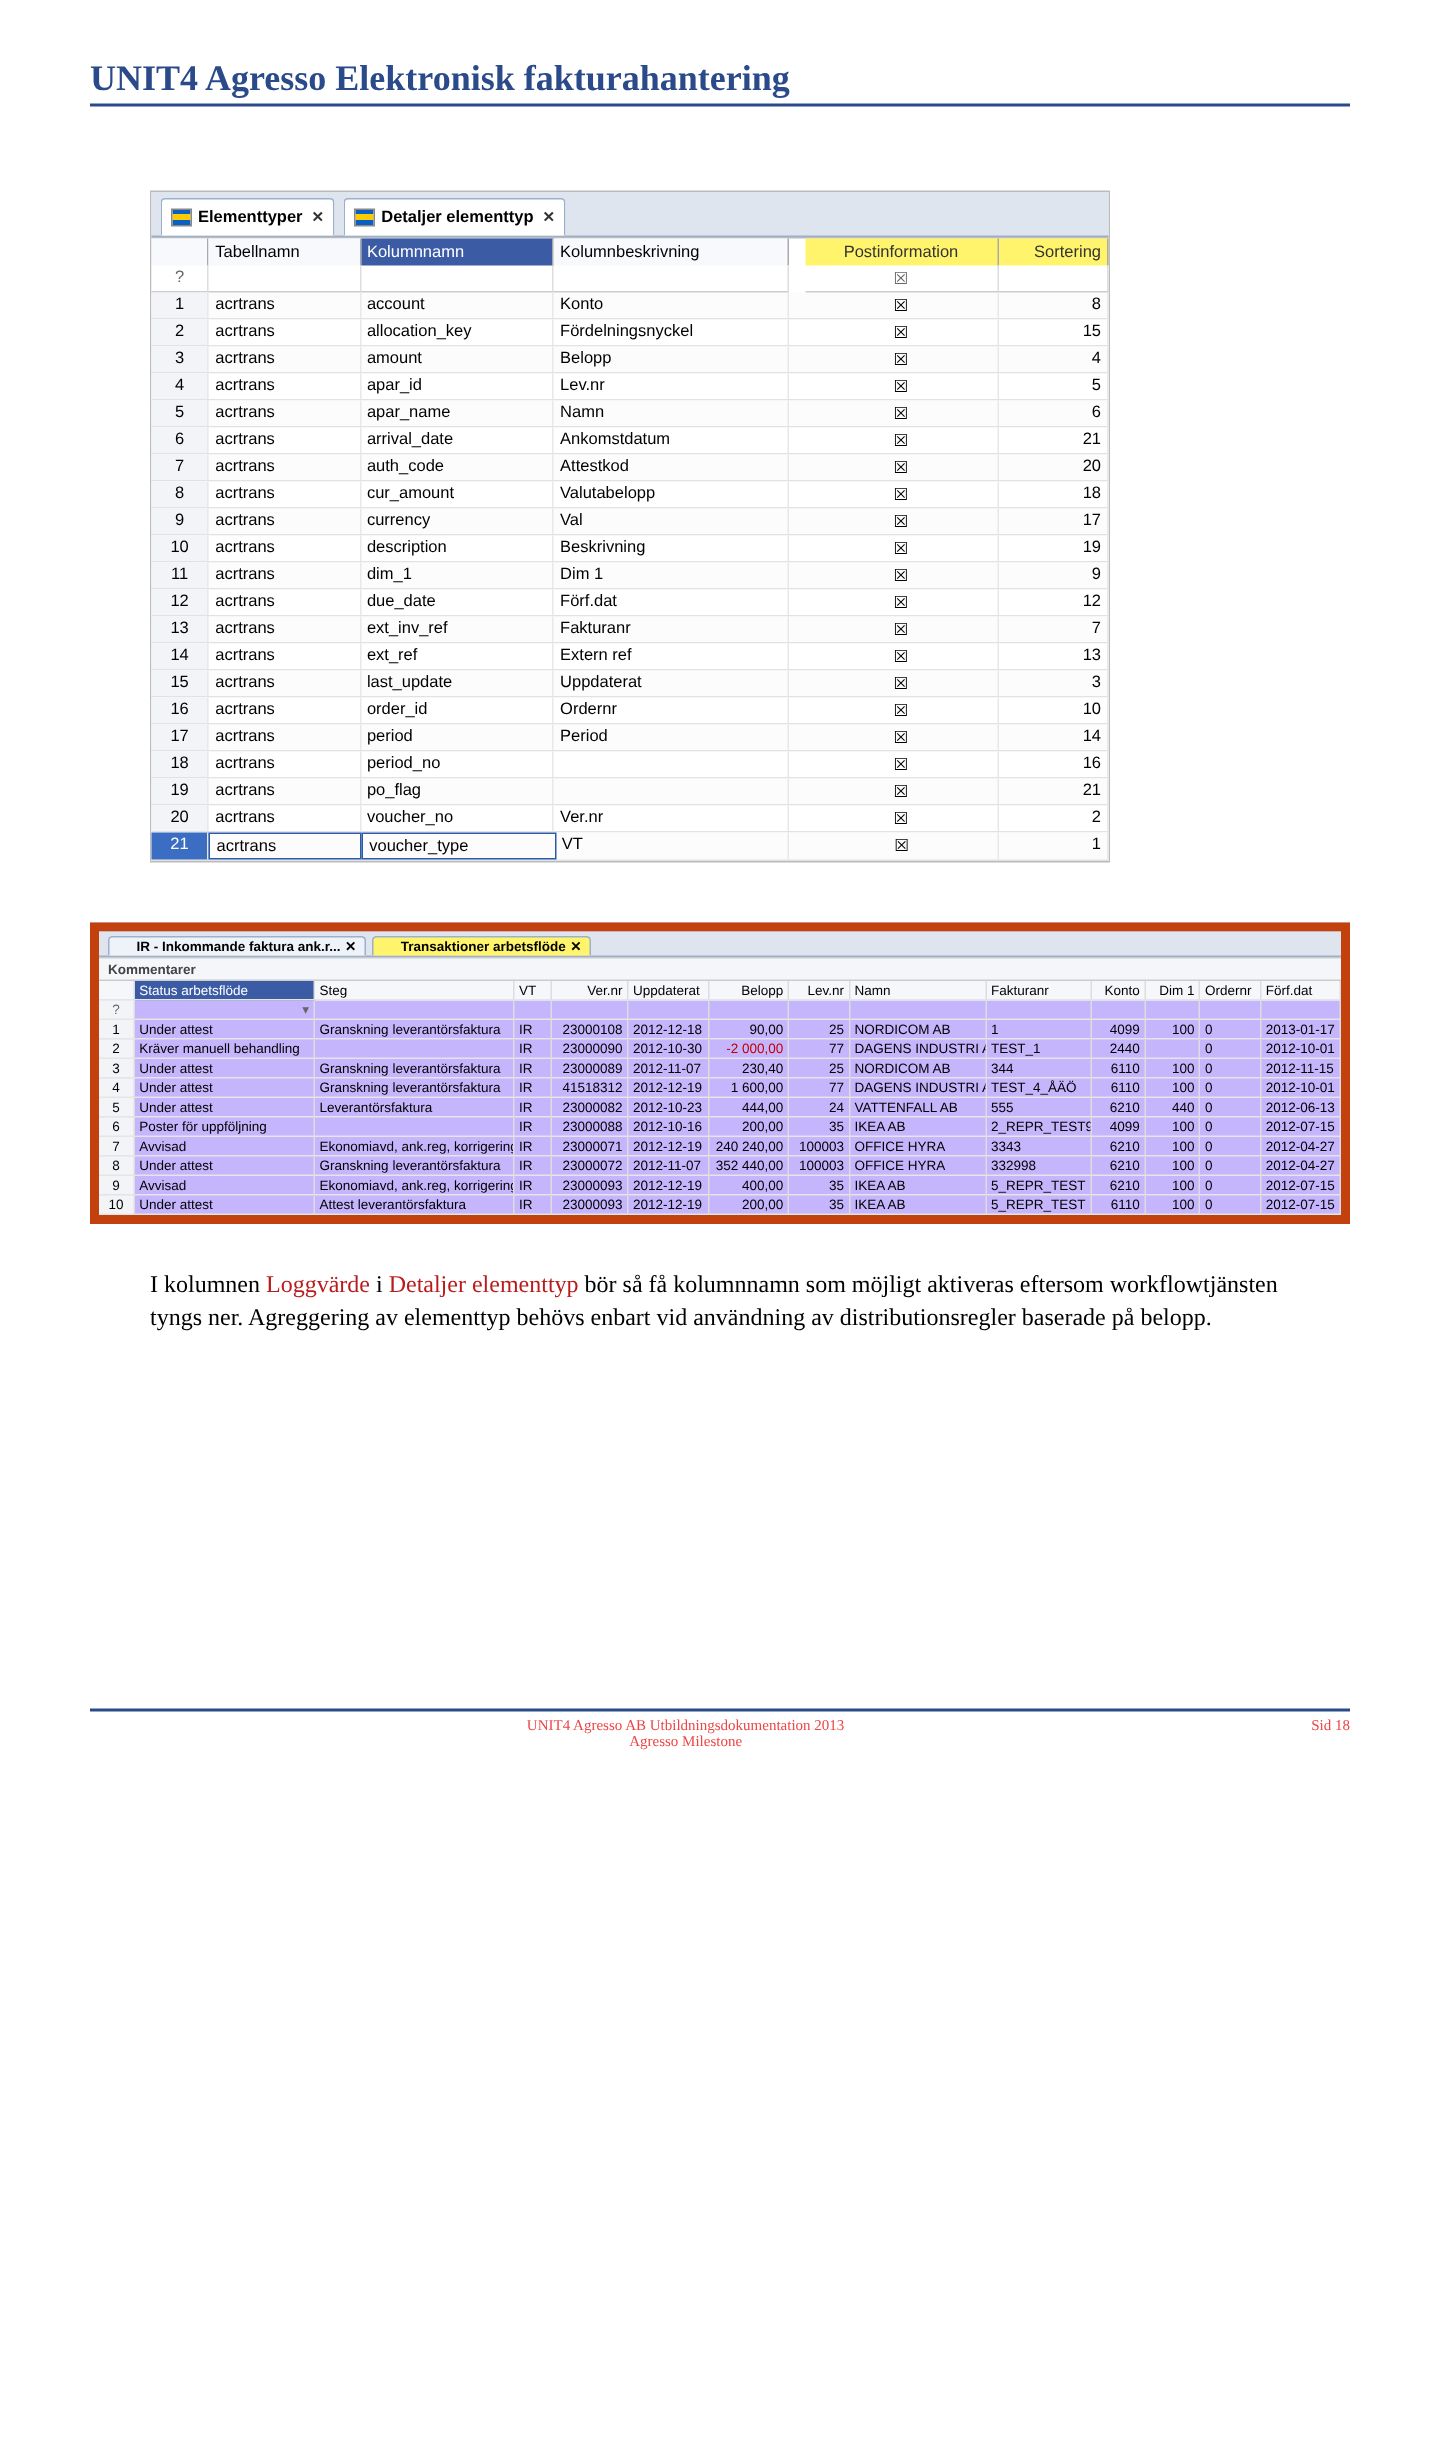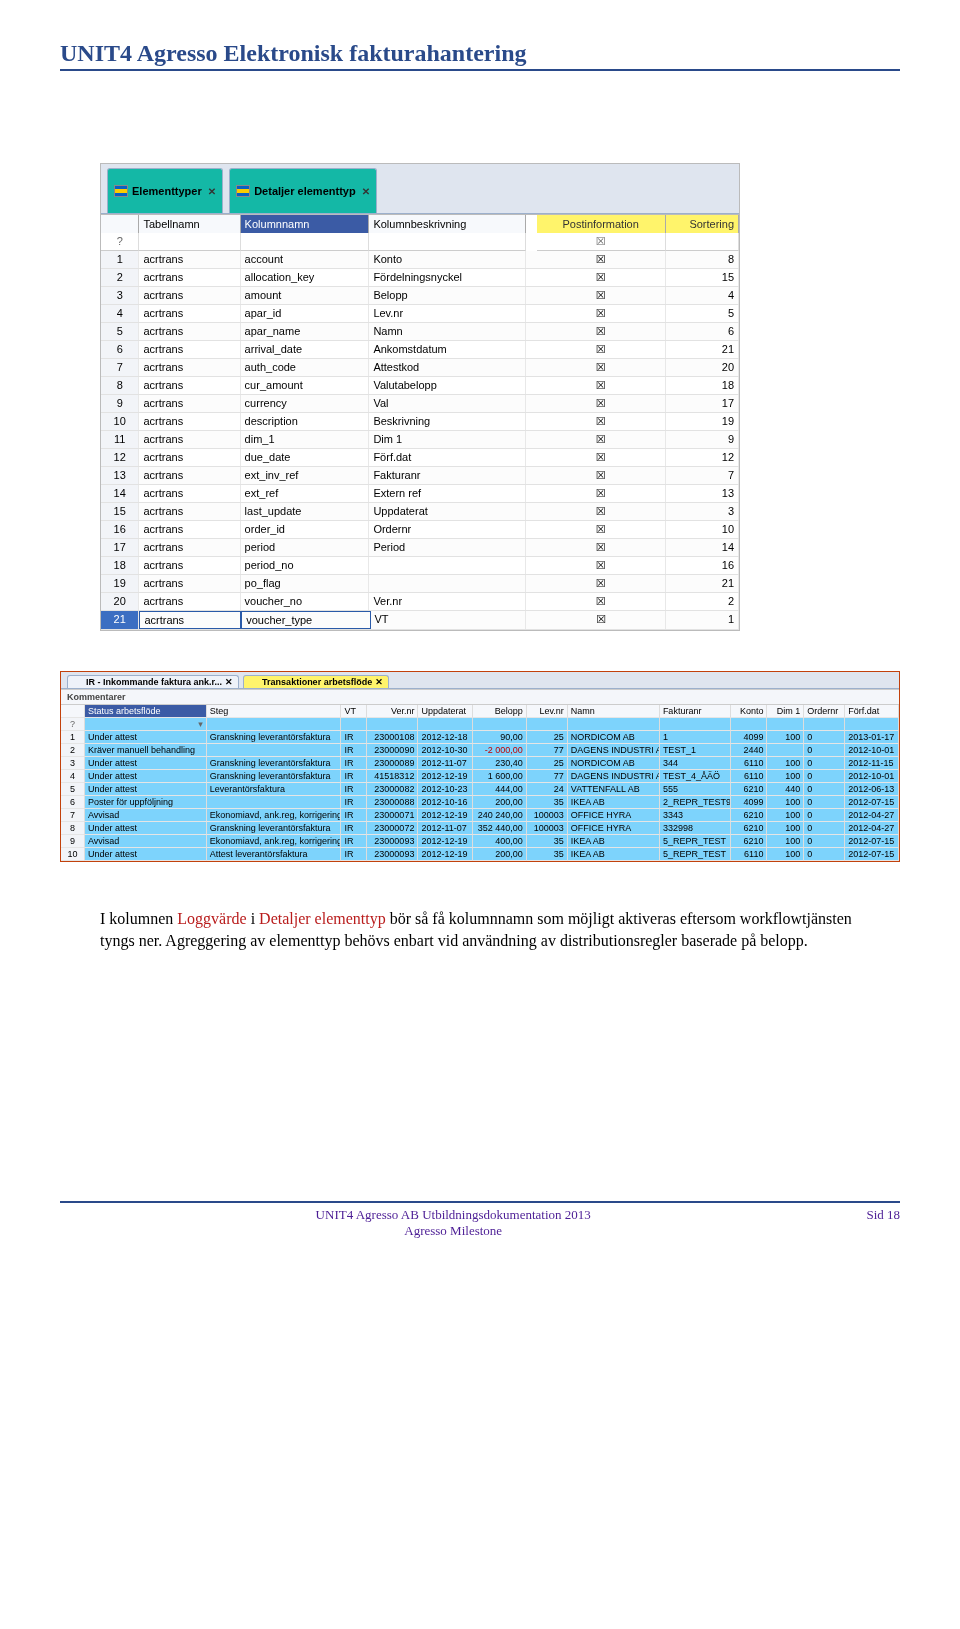--- a/index.html
+++ b/index.html
@@ -14,21 +14,21 @@
   .page {
     padding: 40px 60px 20px 60px;
     box-sizing: border-box;
   }
   .doc-title {
     font-size: 24px;
     font-weight: bold;
     color: #2a4a8a;
     border-bottom: 2px solid #2a4a8a;
     padding-bottom: 2px;
-    margin-bottom: 92px;
+    margin-bottom: 56px;
   }
 
   
   .shot1 {
     margin-left: 40px;
     margin-right: 160px;
     margin-bottom: 40px;
     font-family: "Segoe UI", Tahoma, sans-serif;
     font-size: 11px;
     background: #fff;
@@ -36,25 +36,25 @@
   }
   .tabs-bar {
     background: #dfe5ef;
     padding: 4px 6px 0 6px;
     border-bottom: 1px solid #9cb0cc;
   }
   .tab {
     display: inline-flex;
     align-items: center;
     gap: 4px;
-    background: #14b8a6;
+    background: #ffffff;
     border: 1px solid #9cb0cc;
     border-bottom: none;
     border-radius: 3px 3px 0 0;
-    padding: 16px 6px;
+    padding: 6px 6px;
     margin-right: 3px;
     font-size: 11px;
     font-weight: bold;
   }
   .tab .flag {
     display: inline-block;
     width: 12px;
     height: 10px;
     background: linear-gradient(to bottom,#0a60c2 0%,#0a60c2 30%,#fccc00 30%,#fccc00 70%,#0a60c2 70%);
     border: 1px solid #888;
@@ -129,25 +129,25 @@
   }
 
   .caption {
     font-size: 16px;
     margin: 30px 40px 10px 40px;
   }
   .caption .blue { color: #2a4a8a; }
 
   
   .shot2 {
-    margin: 0 0 46px 0;
+    margin: 0 0 30px 0;
     font-family: "Segoe UI", Tahoma, sans-serif;
     font-size: 9px;
-    background: #7dd3fc;
-    border: 1px solid #c2410c;
+    background: #c4b5fd;
+    border: 6px solid #c2410c;
   }
   .shot2 .tabs-bar2 {
     background: #dfe5ef;
     padding: 3px 6px 0 6px;
     border-bottom: 1px solid #9cb0cc;
     font-size: 9px;
   }
   .shot2 .tab2 {
     display: inline-flex;
     align-items: center;
@@ -218,22 +218,22 @@
   .body-para .hl1 { color: #b91c1c; }
 
   
   .footer-rule {
     border-top: 2px solid #2a4a8a;
     margin: 0 0 4px 0;
   }
   .footer {
     display: flex;
     justify-content: flex-start;
-    font-size: 13px;
-    color: #4c1d95;
+    font-size: 10px;
+    color: #ef4444;
   }
   .footer .left { text-align: center; flex: 1; }
   .footer .right { white-space: nowrap; padding-left: 20px;}
 </style>
 </head>
 <body>
 
 <div class="page">
 
   <div class="doc-title">UNIT4 Agresso Elektronisk fakturahantering</div>

